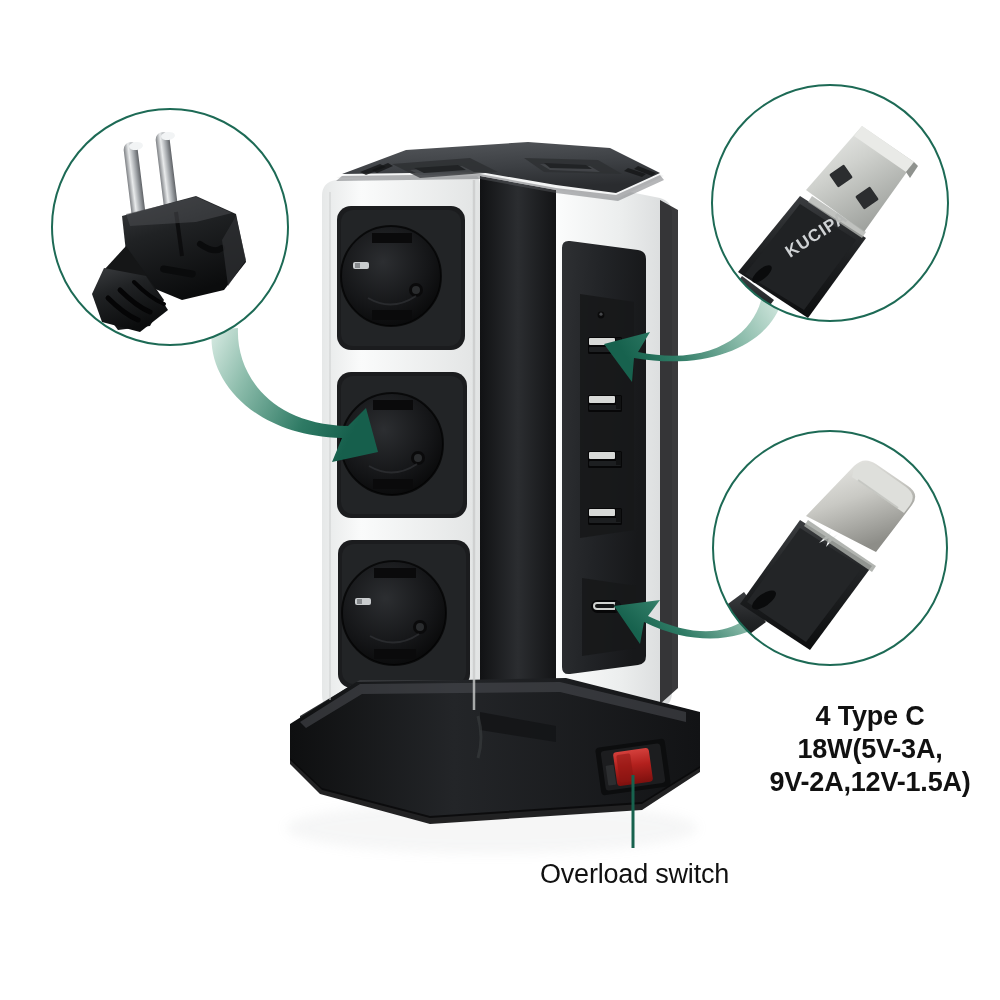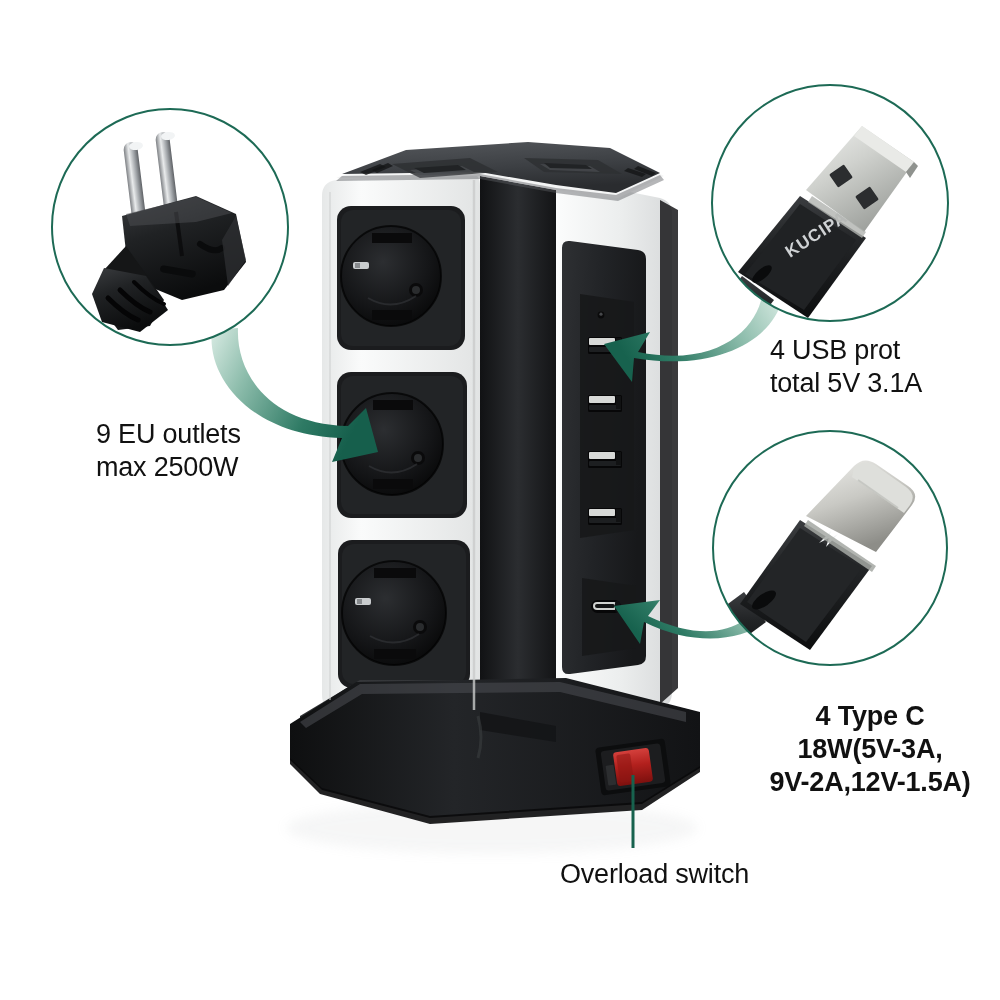--- a/index.html
+++ b/index.html
@@ -18,21 +18,21 @@
     color:#111111;
     font-size:27px;
     line-height:33px;
     font-weight:400;
     letter-spacing:-0.2px;
     white-space:pre;
   }
   #label-outlets{left:96px;top:418px;text-align:left;}
   #label-usb{left:770px;top:334px;text-align:left;}
   #label-typec{left:740px;top:700px;text-align:center;width:260px;font-weight:bold;}
-  #label-switch{left:540px;top:858px;text-align:right;margin-left:20px;}
+  #label-switch{left:540px;top:858px;text-align:right;}
 </style>
 </head>
 <body>
 
 <div id="stage">
 
   <svg class="layer" viewBox="0 0 1000 1000">
     <defs>
       <linearGradient id="whiteFaceL" x1="0" y1="0" x2="1" y2="0">
         <stop offset="0" stop-color="#e6e8e8"></stop>
@@ -368,25 +368,21 @@
           <path d="M854,468 q10,-10 22,-2 l30,21 q11,8 4,18 l-6,8 l-52,-36 Z" fill="#dedfdb"></path>
           <path d="M808,520 L876,566 L872,572 L804,526 Z" fill="#a5a8a3" opacity="0.85"></path>
           <path d="M858,480 L898,508" stroke="#b6b8b3" stroke-width="2" opacity="0.6" fill="none"></path>
         </g>
       </g>
       <circle cx="830" cy="548" r="117" fill="none" stroke="#1d6a55" stroke-width="2"></circle>
     </g>
 
   </svg>
 
-  <div class="callout-text" id="label-outlets">9 EU outlets
-max 2500W</div>
-
-  <div class="callout-text" id="label-usb">4 USB prot
-total 5V 3.1A</div>
+
 
   <div class="callout-text" id="label-typec">4 Type C
 18W(5V-3A,
 9V-2A,12V-1.5A)</div>
 
   <div class="callout-text" id="label-switch">Overload switch</div>
 
 </div>
 
 </body></html>

